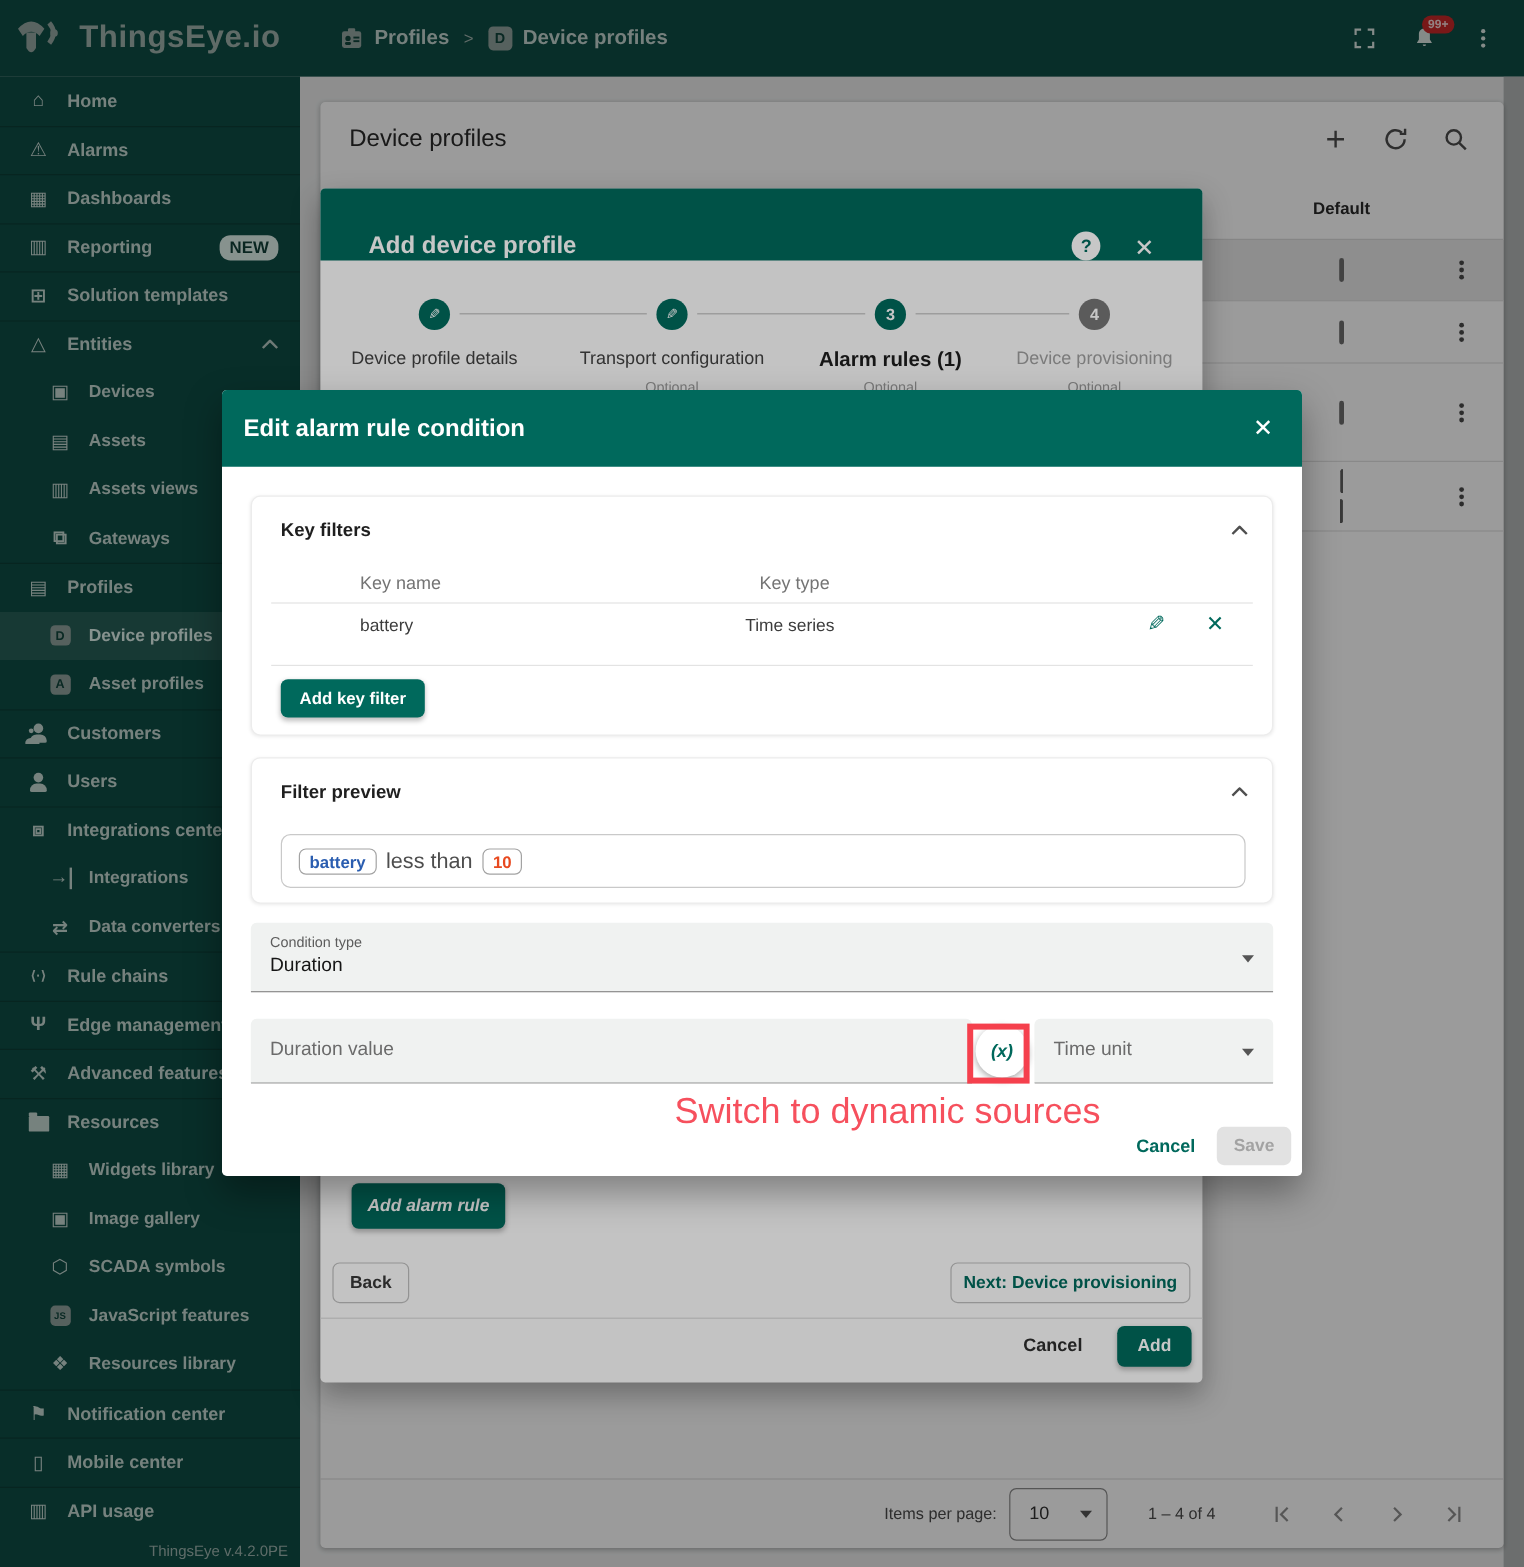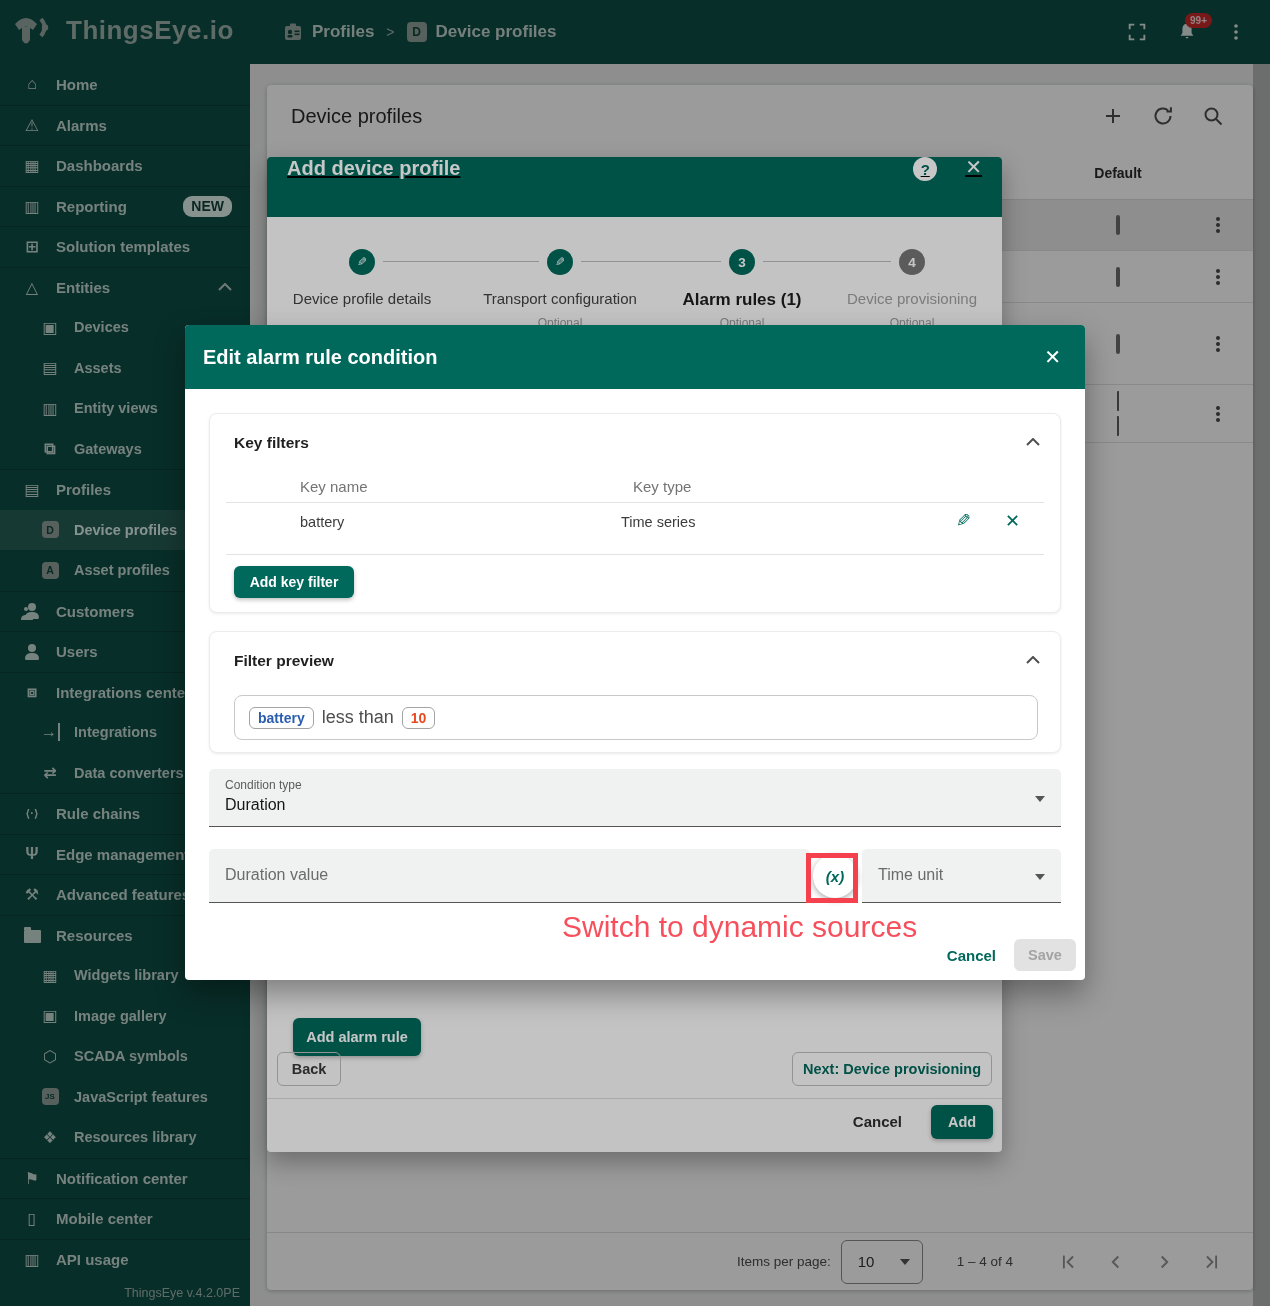--- a/index.html
+++ b/index.html
@@ -69,36 +69,36 @@
   .range-label{margin-left:34px;}
   .pg-nav{display:flex;gap:26px;margin-left:44px;align-items:center;}
   .caret{width:0;height:0;border-left:5px solid transparent;border-right:5px solid transparent;border-top:6px solid #555;}
 
   
   .backdrop1{position:absolute;inset:0;background:var(--dim);z-index:10;}
   .backdrop2{position:absolute;inset:0;background:var(--dim);z-index:30;}
 
   
   .add-modal{position:absolute;left:267px;top:157px;width:735px;height:995px;background:#fafafa;border-radius:4px;z-index:20;box-shadow:0 10px 24px rgba(0,0,0,.3);}
-  .dlg-head{height:60px;background:var(--teal);display:flex;align-items:flex-start;padding:0 20px;border-radius:4px 4px 0 0;text-decoration:underline;}
+  .dlg-head{height:60px;background:var(--teal);display:flex;align-items:flex-end;padding:0 40px;border-radius:4px 4px 0 0;}
   .dlg-title{color:#fff;font-size:20px;font-weight:600;flex:1;}
   .help-circle{width:24px;height:24px;border-radius:50%;background:#fff;color:var(--teal);font-weight:700;font-size:15px;display:flex;align-items:center;justify-content:center;margin-right:28px;cursor:pointer;}
   .x-close{color:#fff;font-size:20px;font-weight:700;cursor:pointer;line-height:1;}
   .step-line{position:absolute;top:104px;height:1px;background:#bdbdbd;}
   .step-circle{position:absolute;top:92px;width:26px;height:26px;border-radius:50%;background:var(--teal);color:#fff;display:flex;align-items:center;justify-content:center;font-size:13.5px;font-weight:600;}
   .step-circle.inactive{background:#757575;}
   .step-circle .pencil{transform:scaleX(-1);font-size:12px;}
   .step-label{position:absolute;top:133px;transform:translateX(-50%);font-size:15px;color:#424242;font-weight:400;white-space:nowrap;}
   .step-label.active{font-size:17px;color:#1d1d1d;font-weight:600;}
   .step-label.future{color:#9e9e9e;}
   .step-opt{position:absolute;top:159px;transform:translateX(-50%);font-size:12px;color:#9a9a9a;}
   .btn{display:flex;align-items:center;justify-content:center;border-radius:6px;font-weight:700;cursor:pointer;}
   .btn-teal{background:var(--teal);color:#fff;box-shadow:0 2px 4px rgba(0,0,0,.25);}
   .btn-outline{border:1px solid #bdbdbd;color:#383838;background:transparent;}
-  .add-alarm-btn{position:absolute;left:26px;top:861px;width:128px;height:38px;font-size:14.5px;}
+  .add-alarm-btn{position:absolute;left:26px;top:829px;width:128px;height:38px;font-size:14.5px;font-style:italic;}
   .back-btn{position:absolute;left:10px;top:895px;width:64px;height:34px;font-size:14.5px;}
   .next-btn{position:absolute;right:10px;top:895px;width:200px;height:34px;font-size:14.5px;color:var(--teal);}
   .add-divider{position:absolute;left:0;right:0;top:941px;height:1px;background:#d9d9d9;}
   .cancel-add{position:absolute;right:100px;top:956px;font-size:15px;font-weight:700;color:#2e2e2e;cursor:pointer;}
   .add-btn{position:absolute;right:9px;top:948px;width:62px;height:34px;font-size:14.5px;}
 
   
   .edit-modal{position:absolute;left:185px;top:325px;width:900px;height:655px;background:#fff;border-radius:4px;z-index:40;box-shadow:0 14px 30px rgba(0,0,0,.35);}
   .edit-head{height:64px;background:var(--teal);display:flex;align-items:center;padding:0 24px 0 18px;border-radius:4px 4px 0 0;}
   .panel{position:absolute;background:#fff;border:1px solid #ececec;border-radius:8px;box-shadow:0 1px 3px rgba(0,0,0,.08);}
@@ -229,21 +229,21 @@
   <div class="nav-item sub">
       <span class="si">▣</span>
       <span>Devices</span>
     </div>
   <div class="nav-item sub">
       <span class="si">▤</span>
       <span>Assets</span>
     </div>
   <div class="nav-item sub">
       <span class="si">▥</span>
-      <span>Entity views</span>
+      <span>Assets views</span>
     </div>
   <div class="nav-item sub">
       <span class="si">⧉</span>
       <span>Gateways</span>
     </div>
   <div class="nav-item sep">
       <span class="si">▤</span>
       <span>Profiles</span>
     </div>
   <div class="nav-item sub selected">

